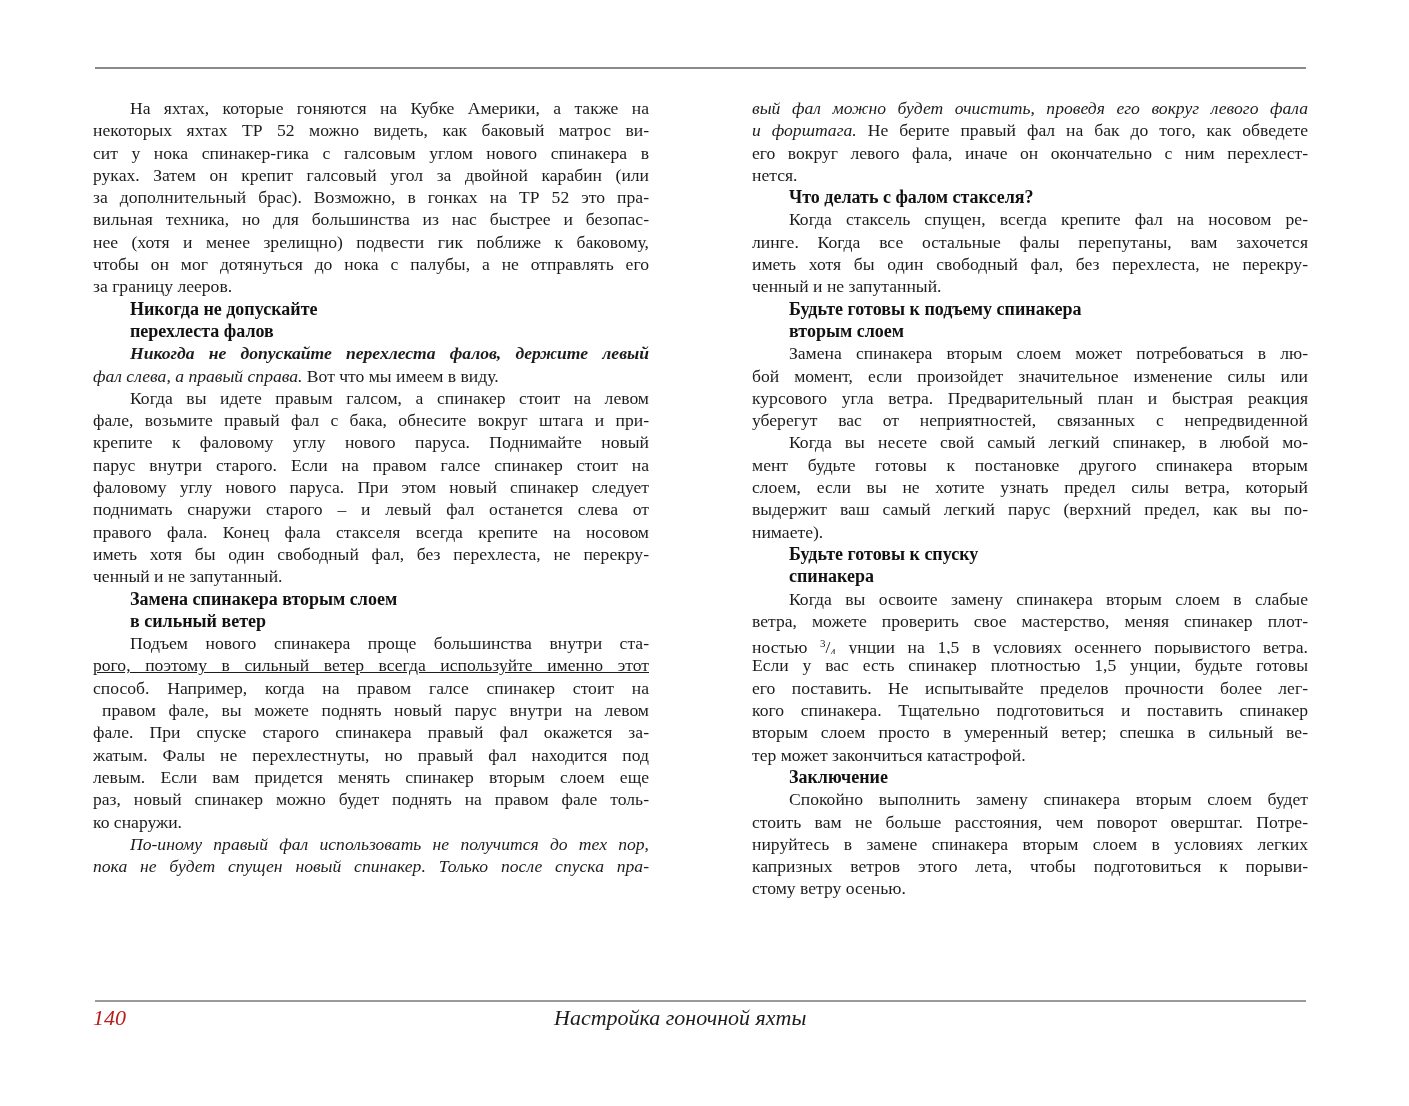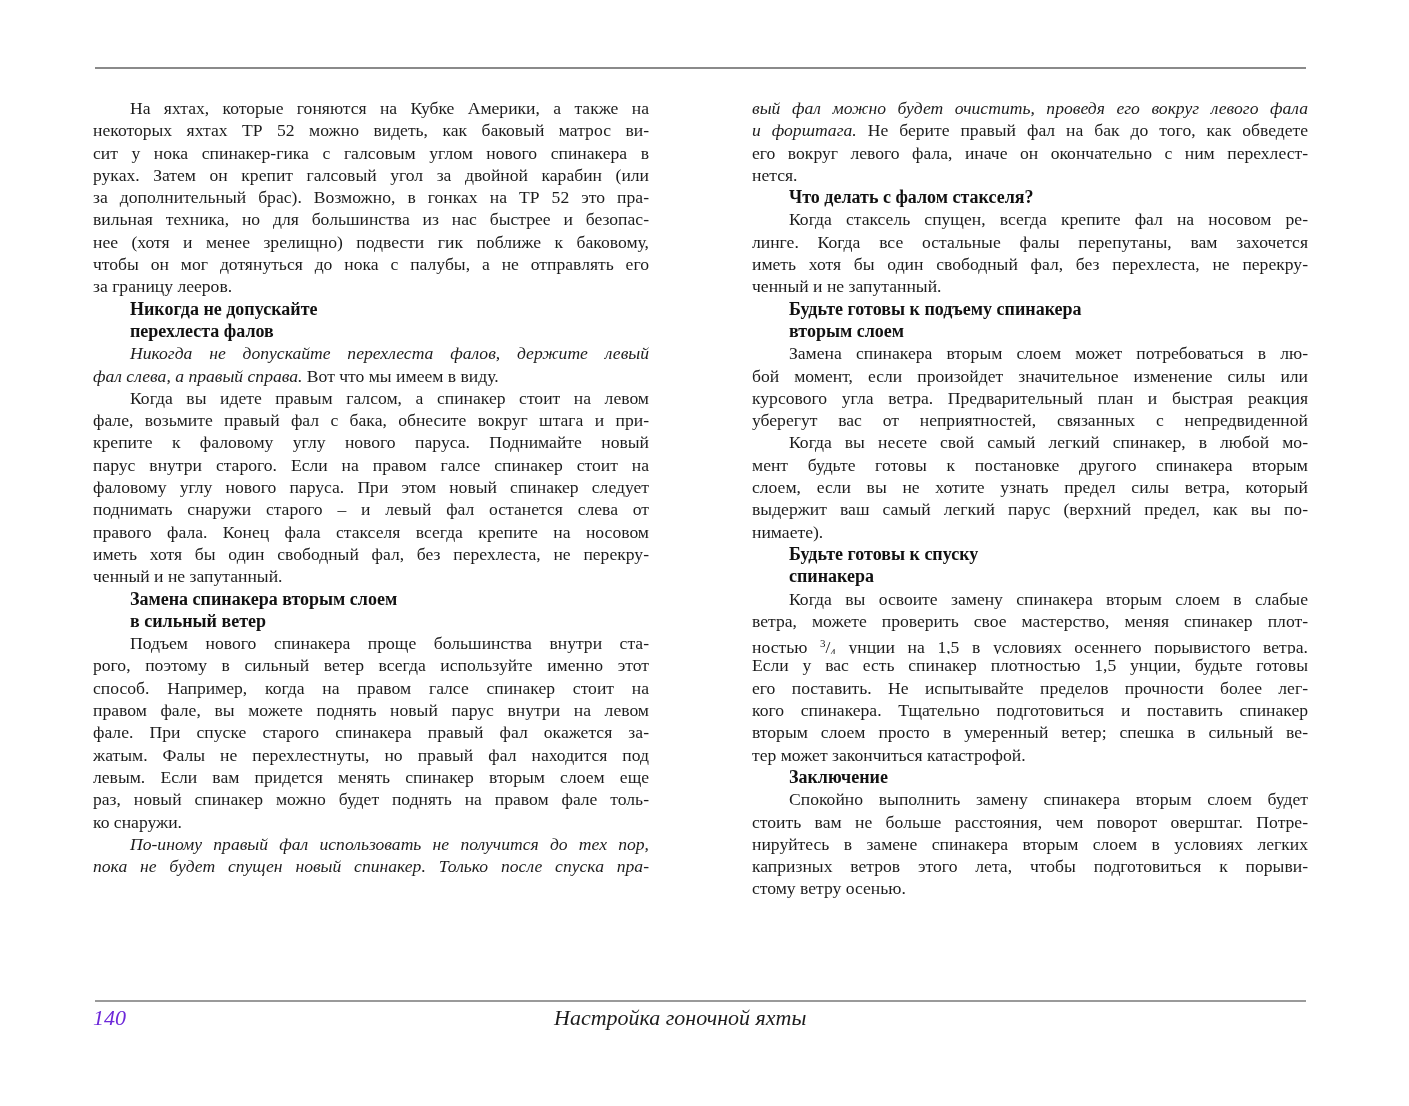--- a/index.html
+++ b/index.html
@@ -13,21 +13,21 @@
   .line { display: block; height: 22.3px; line-height: 22.3px; font-size: 17.6px;
           text-align: justify; text-align-last: justify; white-space: nowrap; overflow: visible; }
   .line.last { text-align-last: left; }
   .line.indent { padding-left: 37px; }
   .line.it { font-style: italic; }
   .line .it { font-style: italic; }
   .heading { display: block; font-weight: bold; font-size: 18px; line-height: 22.3px; height: 22.3px;
              padding-left: 37px; color: #111; white-space: nowrap; }
   .frac { font-size: 11px; vertical-align: 6px; }
   .frac-d { font-size: 11px; vertical-align: -3px; }
-  .footer-page { position: absolute; left: 93px; top: 1005px; font-style: italic; font-size: 22px; color: #6d28d9; }
+  .footer-page { position: absolute; left: 93px; top: 1005px; font-style: italic; font-size: 22px; color: #b91c1c; }
   .footer-title { position: absolute; left: 554px; top: 1005px; font-style: italic; font-size: 22px; color: #1c1c1c; }
 </style>
 </head>
 <body>
 
 <div class="rule-top"></div>
 
 <div class="column col-left">
   <div>
     <span class="line indent" style="white-space: normal; overflow: hidden;">На яхтах, которые гоняются на Кубке Америки, а также на</span>
@@ -38,43 +38,43 @@
     <span class="line" style="white-space: normal; overflow: hidden;">вильная техника, но для большинства из нас быстрее и безопас-</span>
     <span class="line" style="white-space: normal; overflow: hidden;">нее (хотя и менее зрелищно) подвести гик поближе к баковому,</span>
     <span class="line" style="white-space: normal; overflow: hidden;">чтобы он мог дотянуться до нока с палубы, а не отправлять его</span>
     <span class="line last">за границу лееров.</span>
   </div>
   <div>
     <span class="heading">Никогда не допускайте</span>
     <span class="heading">перехлеста фалов</span>
   </div>
   <div>
-    <span class="line indent it" style="white-space: normal; overflow: hidden;">Никогда не допускайте перехлеста фалов, держите левый</span>
+    <span class="line indent it" style="white-space: normal; overflow: hidden; font-weight: bold;">Никогда не допускайте перехлеста фалов, держите левый</span>
     <span class="line last"><span class="it">фал слева, а правый справа.</span><span> Вот что мы имеем в виду.</span></span>
   </div>
   <div>
     <span class="line indent" style="white-space: normal; overflow: hidden;">Когда вы идете правым галсом, а спинакер стоит на левом</span>
     <span class="line" style="white-space: normal; overflow: hidden;">фале, возьмите правый фал с бака, обнесите вокруг штага и при-</span>
     <span class="line" style="white-space: normal; overflow: hidden;">крепите к фаловому углу нового паруса. Поднимайте новый</span>
     <span class="line" style="white-space: normal; overflow: hidden;">парус внутри старого. Если на правом галсе спинакер стоит на</span>
     <span class="line" style="white-space: normal; overflow: hidden;">фаловому углу нового паруса. При этом новый спинакер следует</span>
     <span class="line" style="white-space: normal; overflow: hidden;">поднимать снаружи старого – и левый фал останется слева от</span>
     <span class="line" style="white-space: normal; overflow: hidden;">правого фала. Конец фала стакселя всегда крепите на носовом</span>
     <span class="line" style="white-space: normal; overflow: hidden;">иметь хотя бы один свободный фал, без перехлеста, не перекру-</span>
     <span class="line last">ченный и не запутанный.</span>
   </div>
   <div>
     <span class="heading">Замена спинакера вторым слоем</span>
     <span class="heading">в сильный ветер</span>
   </div>
   <div>
     <span class="line indent" style="white-space: normal; overflow: hidden;">Подъем нового спинакера проще большинства внутри ста-</span>
-    <span class="line" style="white-space: normal; overflow: hidden;">рого, поэтому в сильный ветер всегда используйте именно этот</span>
+    <span class="line" style="white-space: normal; overflow: hidden; text-decoration: underline;">рого, поэтому в сильный ветер всегда используйте именно этот</span>
     <span class="line" style="white-space: normal; overflow: hidden;">способ. Например, когда на правом галсе спинакер стоит на</span>
-    <span class="line" style="white-space: normal; overflow: hidden;">правом фале, вы можете поднять новый парус внутри на левом</span>
+    <span class="line" style="white-space: normal; overflow: hidden; margin-left: 9px;">правом фале, вы можете поднять новый парус внутри на левом</span>
     <span class="line" style="white-space: normal; overflow: hidden;">фале. При спуске старого спинакера правый фал окажется за-</span>
     <span class="line" style="white-space: normal; overflow: hidden;">жатым. Фалы не перехлестнуты, но правый фал находится под</span>
     <span class="line" style="white-space: normal; overflow: hidden;">левым. Если вам придется менять спинакер вторым слоем еще</span>
     <span class="line" style="white-space: normal; overflow: hidden;">раз, новый спинакер можно будет поднять на правом фале толь-</span>
     <span class="line last">ко снаружи.</span>
   </div>
   <div>
     <span class="line indent it" style="white-space: normal; overflow: hidden;">По-иному правый фал использовать не получится до тех пор,</span>
     <span class="line it" style="white-space: normal; overflow: hidden;">пока не будет спущен новый спинакер. Только после спуска пра-</span>
   </div>

